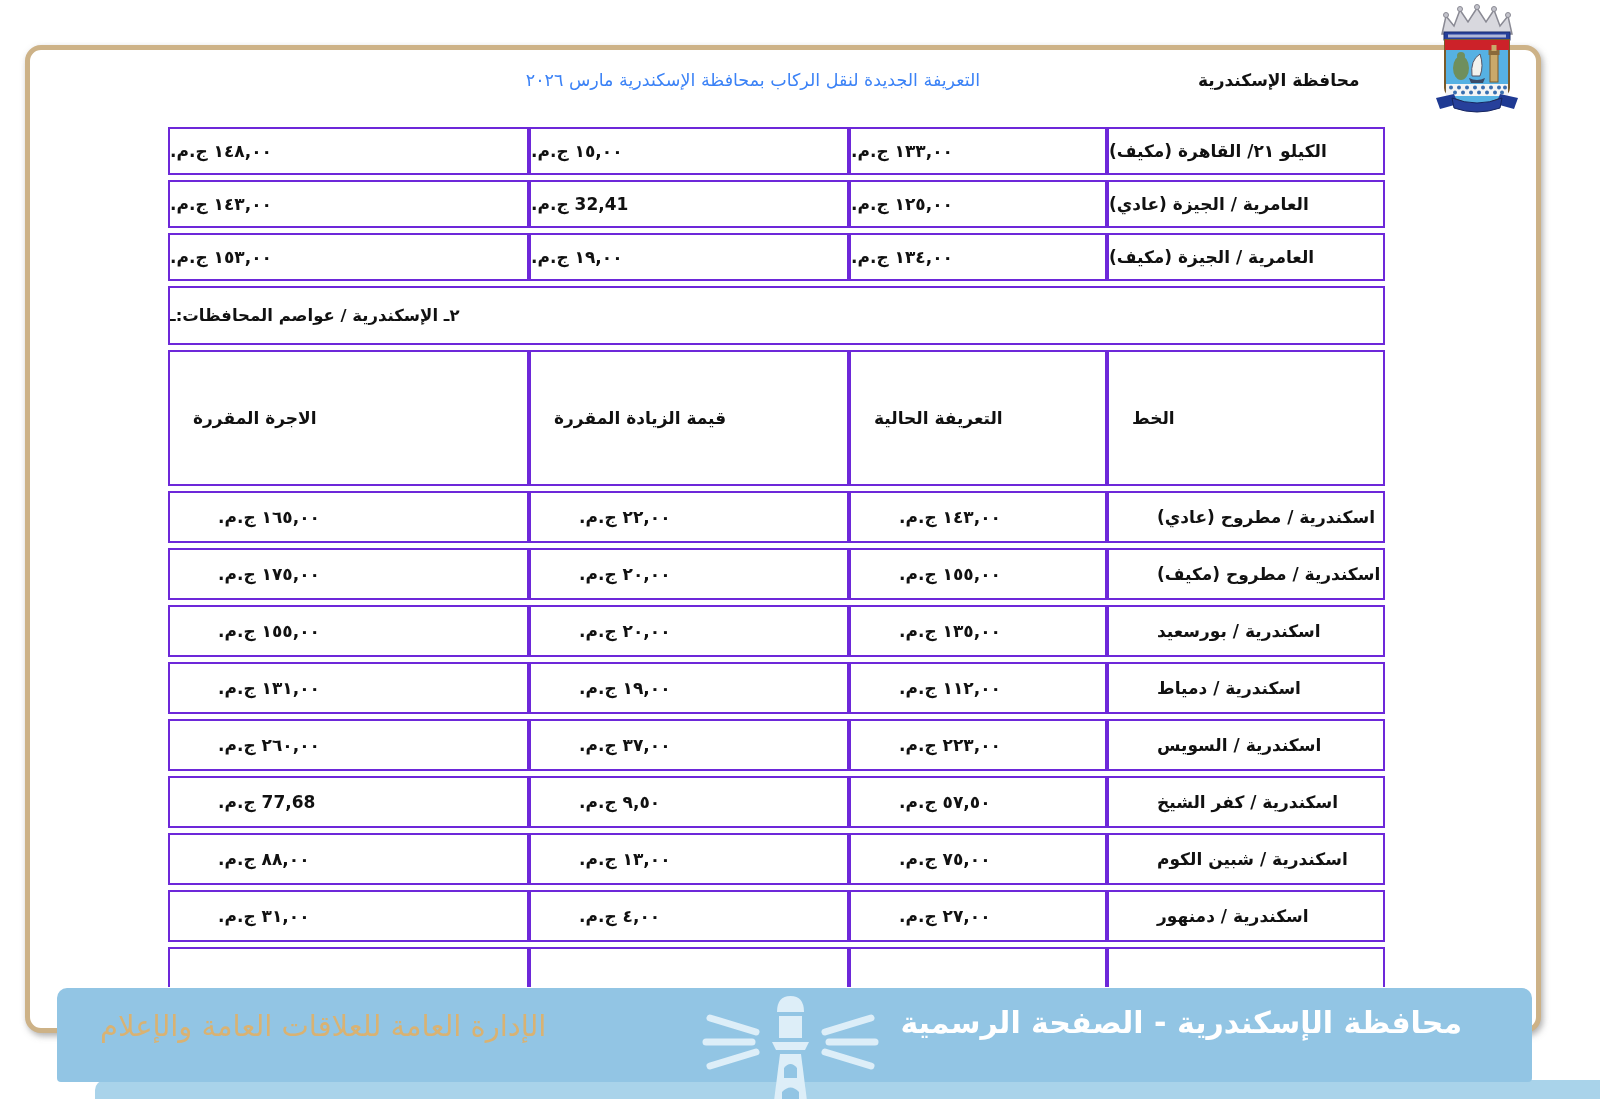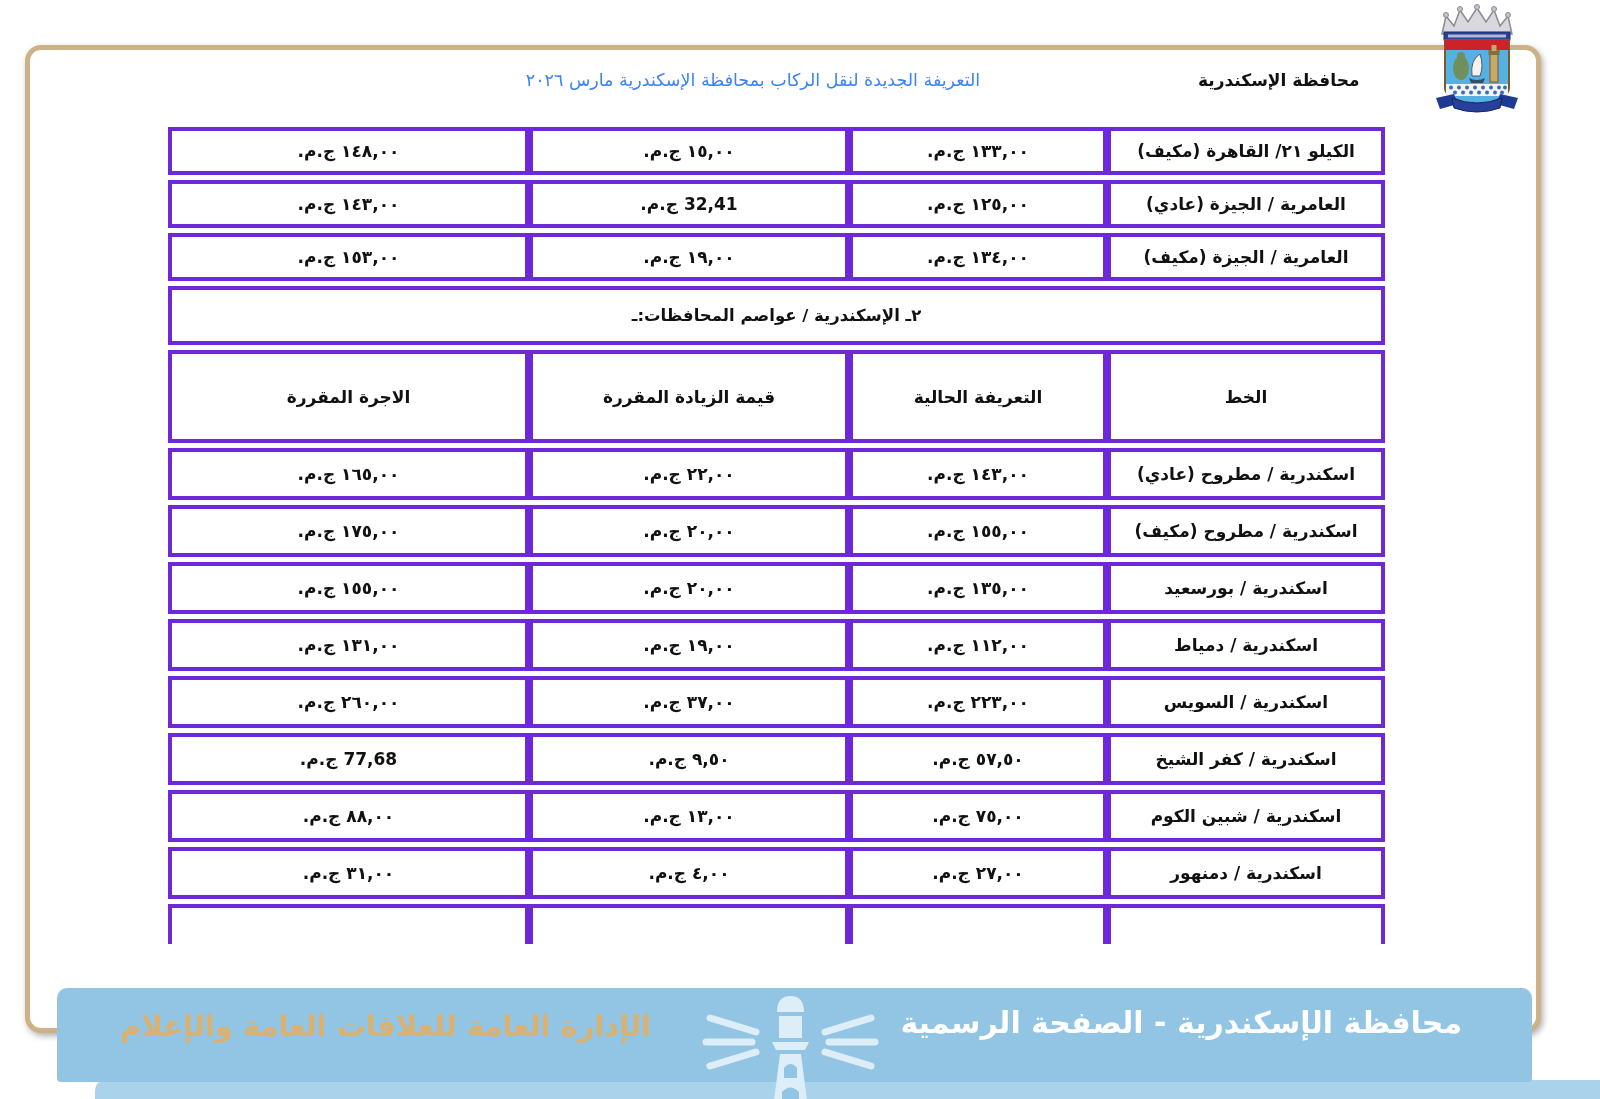--- a/index.html
+++ b/index.html
@@ -25,47 +25,47 @@
   }
   
   .crest { position:absolute; left:1424px; top:2px; width:106px; height:118px; z-index:6; }
   
   .fare-table-wrap { position:absolute; left:168px; top:122px; width:1217px; }
   table.fare {
     width:1217px; table-layout:fixed; border-collapse:separate; border-spacing:0 5px;
     direction:rtl;
   }
   table.fare td {
-    border:4px solid #6d28d9; background:#fff; text-align:center; vertical-align:middle;
+    border:2px solid #6d28d9; background:#fff; text-align:left; vertical-align:middle;
     font-weight:bold; color:#111; overflow:hidden;
   }
   tr.r1 td { height:48px; font-size:17px; }
-  tr.r2 td { height:52px; font-size:17px; }
+  tr.r2 td { height:52px; font-size:17px;padding-left:48px; }
   td.line-cell { font-size:15px; }
   tr.section-row td { height:59px; font-size:16.5px; }
-  tr.head-row td { height:93px; font-size:17px; }
+  tr.head-row td { height:136px; font-size:17px;padding-left:23px; }
   td.hl { background:#d6d6d6; }
   tr.partial td { height:40px; border-bottom:none; }
   
   .footer-wrap { position:absolute; left:0; top:988px; width:1600px; height:111px; z-index:10; }
   .footer-bar2 {
     position:absolute; left:95px; top:92px; width:1505px; height:40px;
     background:#a9d3ea; border-radius:10px 0 0 0;
   }
   .footer-bar {
     position:absolute; left:57px; top:0; width:1475px; height:94px;
     background:#92c5e4; border-radius:10px 10px 4px 4px;
   }
   .footer-right-text {
     position:absolute; top:17px; right:138px; direction:rtl;
     color:#ffffff; font-weight:bold; font-size:30px; letter-spacing:0.5px;
   }
   .footer-left-text {
-    position:absolute; top:21px; left:120px; direction:rtl;
-    color:#d9b272; font-weight:bold; font-size:29px; letter-spacing:0.5px;
+    position:absolute; top:21px; left:100px; direction:rtl;
+    color:#d9b272; font-weight:normal; font-size:29px; letter-spacing:0.5px;
   }
   .lighthouse { position:absolute; left:688px; top:2px; width:205px; height:150px; }
 </style>
 </head>
 <body>
 
 <div id="canvas">
 
   <div class="doc-frame"></div>
 

